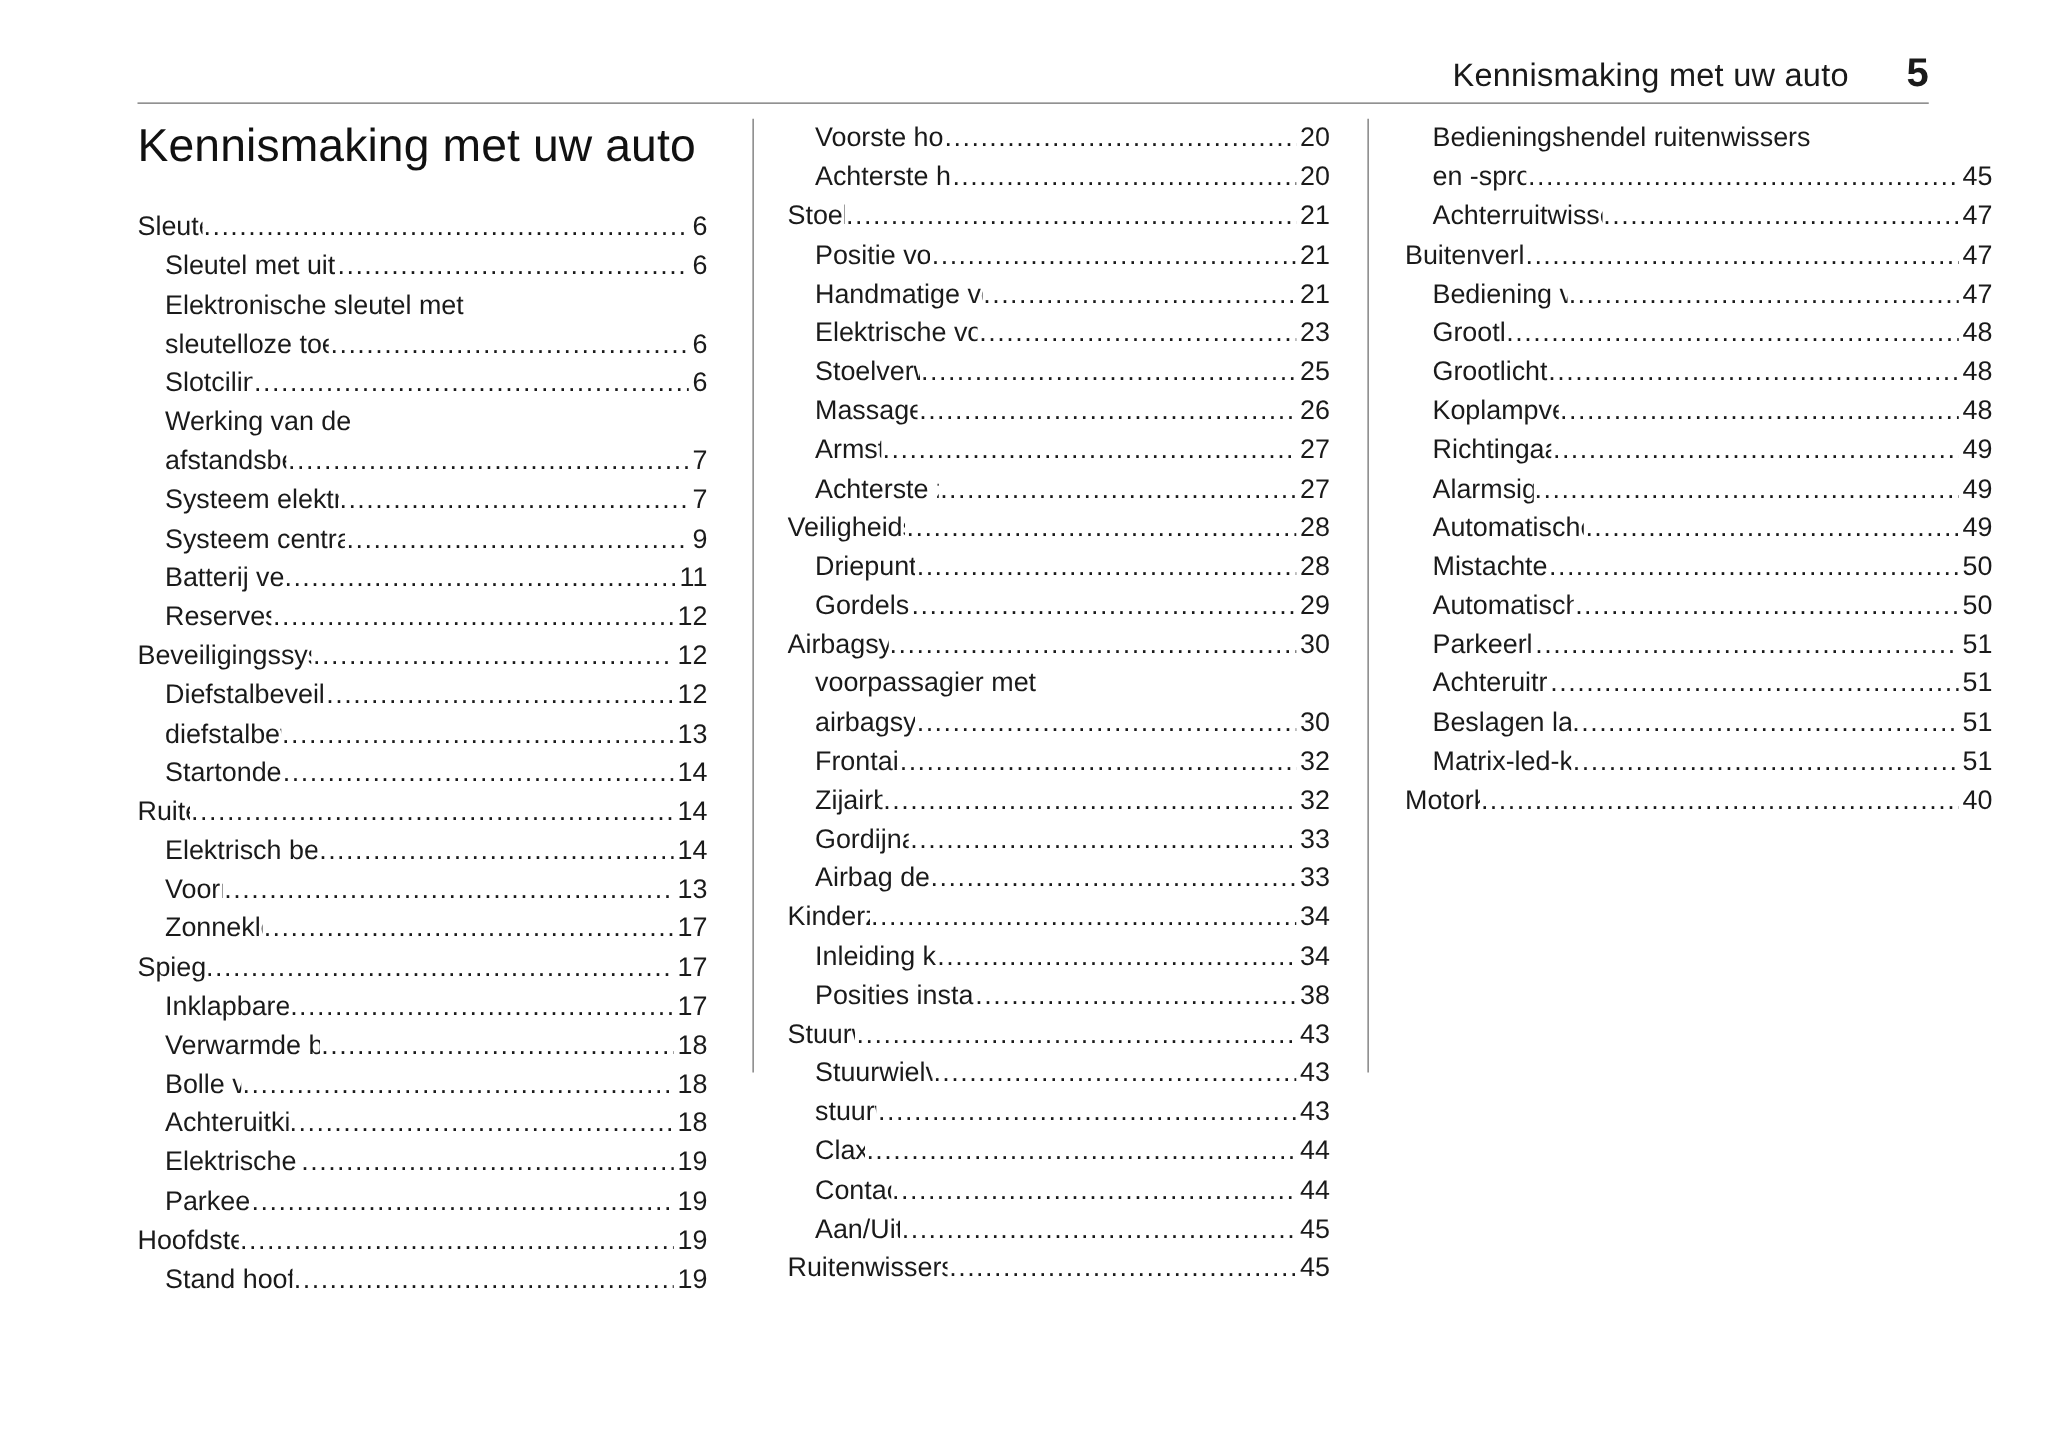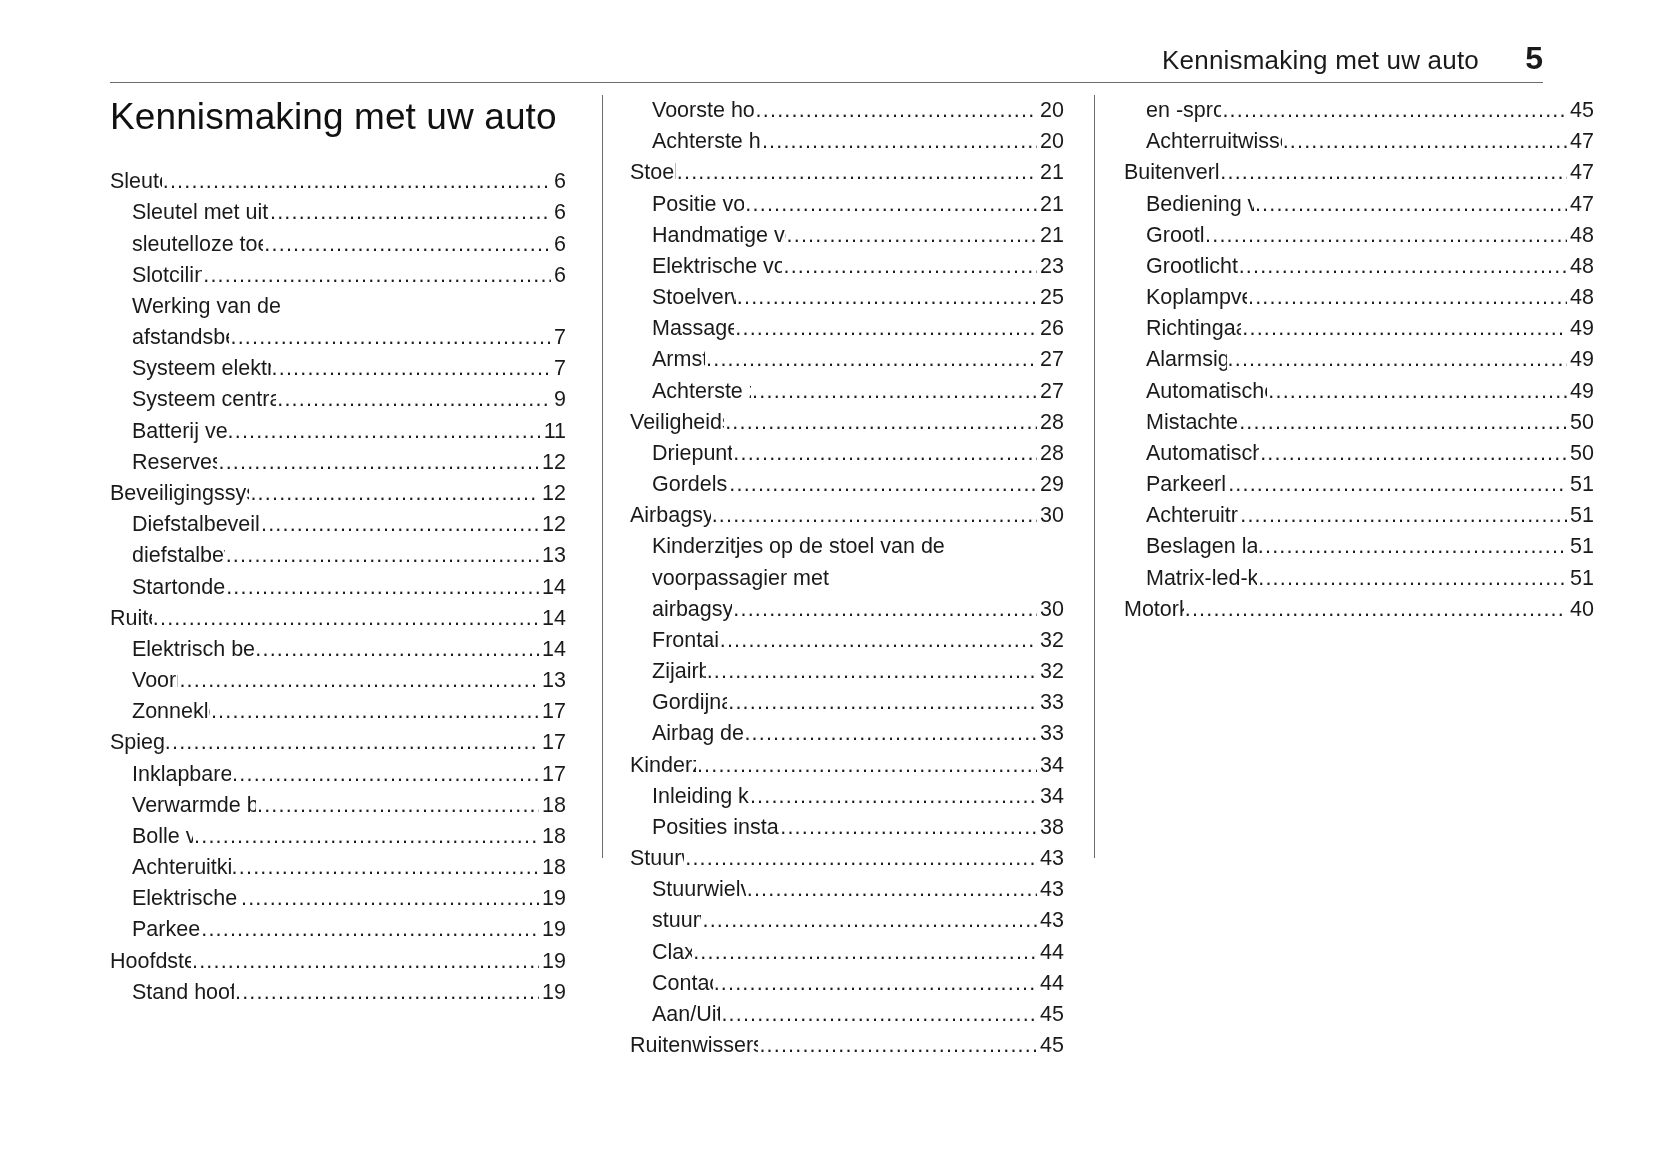--- a/index.html
+++ b/index.html
@@ -159,20 +159,24 @@
             <span class="dots">................................................................................</span>
             <span class="pagenum">6</span>
           </li>
           <li class="level2">
             <span class="entry-text">Sleutel met uitklapbare baard</span>
             <span class="dots">................................................................................</span>
             <span class="pagenum">6</span>
           </li>
           <li class="level2 wrap">
             <div class="wrapline">
+              <span class="entry-text">Elektronische sleutel met</span>
+              <span class="nodots"></span>
+            </div>
+            <div class="wrapline">
               <span class="entry-text">sleutelloze toegang en start</span>
               <span class="dots">................................................................................</span>
               <span class="pagenum">6</span>
             </div>
           </li>
           <li class="level2">
             <span class="entry-text">Slotcilinders</span>
             <span class="dots">................................................................................</span>
             <span class="pagenum">6</span>
           </li>
@@ -364,24 +368,20 @@
             <span class="entry-text">Gordelspanner</span>
             <span class="dots">................................................................................</span>
             <span class="pagenum">29</span>
           </li>
           <li class="level1">
             <span class="entry-text">Airbagsysteem</span>
             <span class="dots">................................................................................</span>
             <span class="pagenum">30</span>
           </li>
           <li class="level2 wrap">
-            <div class="wrapline">
-              <span class="entry-text">Kinderzitjes op de stoel van de</span>
-              <span class="nodots"></span>
-            </div>
             <div class="wrapline">
               <span class="entry-text">voorpassagier met</span>
               <span class="nodots"></span>
             </div>
             <div class="wrapline">
               <span class="entry-text">airbagsystemen</span>
               <span class="dots">................................................................................</span>
               <span class="pagenum">30</span>
             </div>
           </li>
@@ -458,20 +458,24 @@
             <span class="pagenum">45</span>
           </li>
         </ul>
     </div>
 
     <div class="col col3">
       <div class="divider"></div>
       <ul class="toc" id="toc-list-3">
           <li class="level2 wrap">
             <div class="wrapline">
+              <span class="entry-text">Bedieningshendel ruitenwissers</span>
+              <span class="nodots"></span>
+            </div>
+            <div class="wrapline">
               <span class="entry-text">en -sproeiers</span>
               <span class="dots">................................................................................</span>
               <span class="pagenum">45</span>
             </div>
           </li>
           <li class="level2">
             <span class="entry-text">Achterruitwisser en -sproeier</span>
             <span class="dots">................................................................................</span>
             <span class="pagenum">47</span>
           </li>

